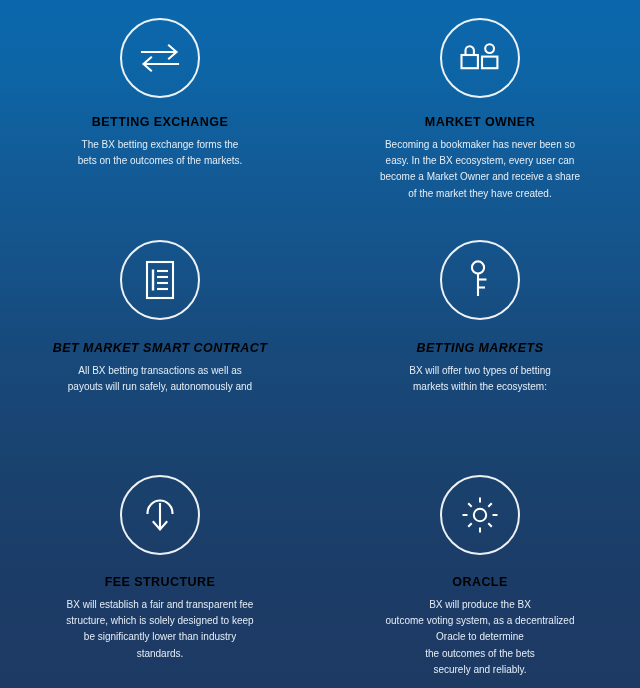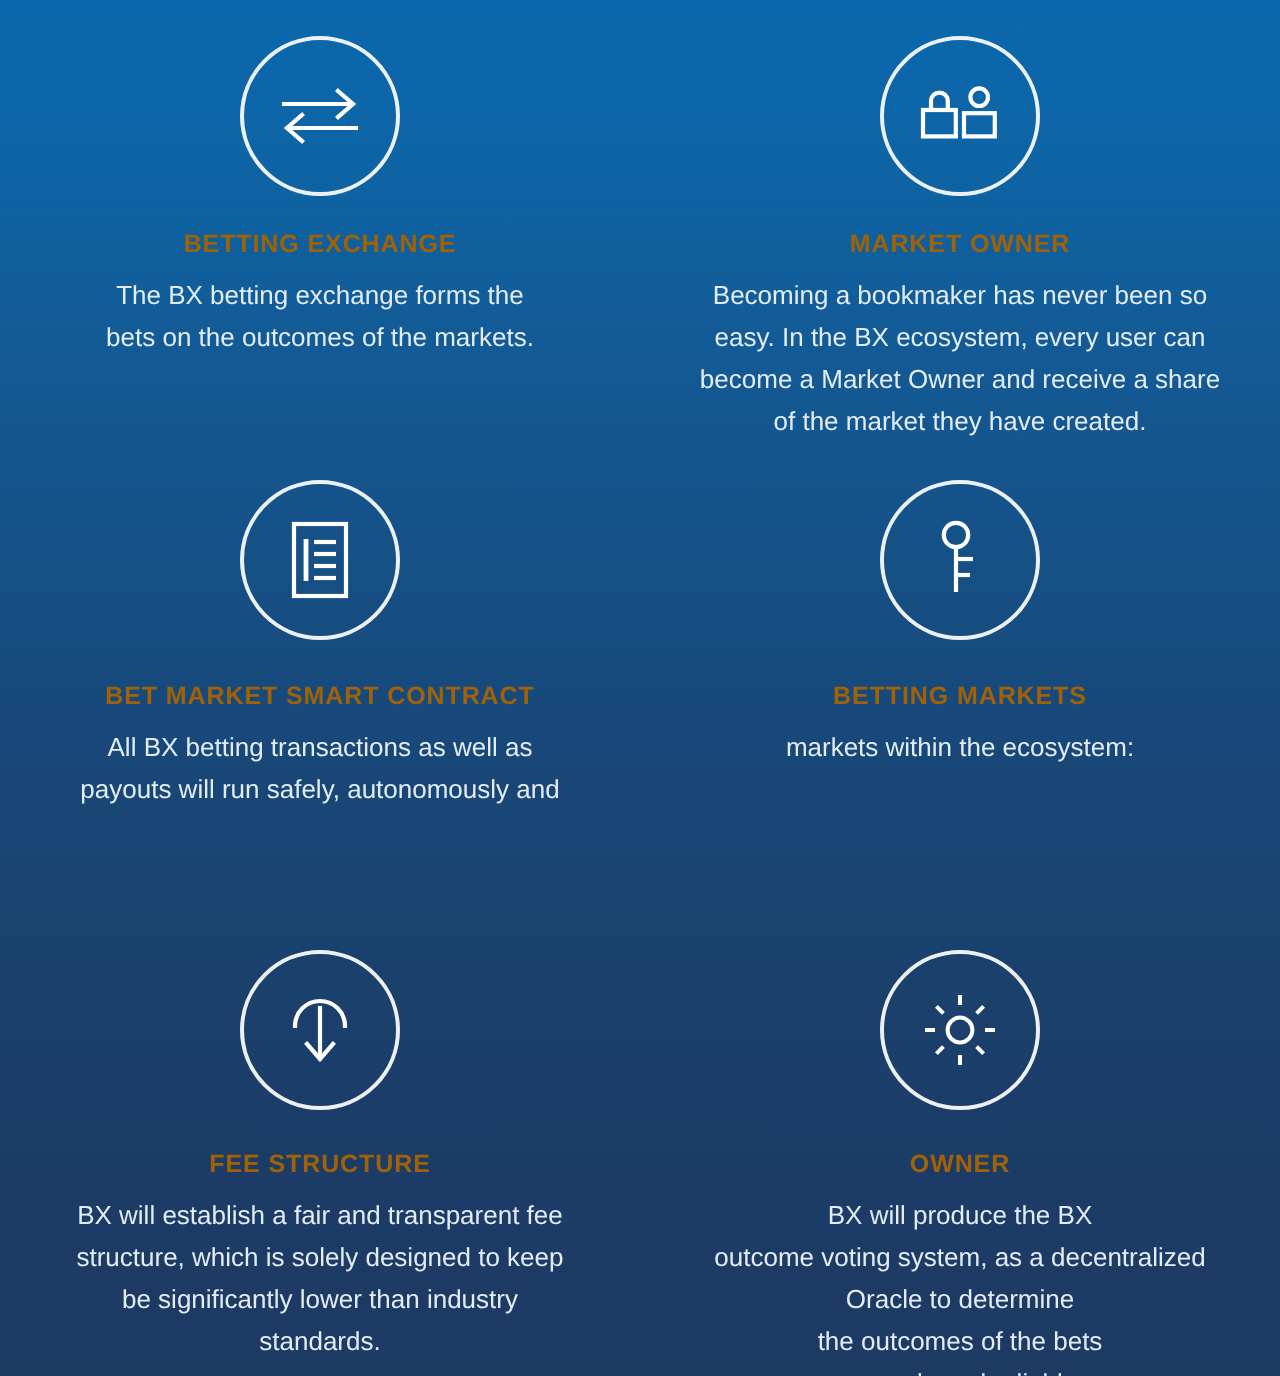--- a/index.html
+++ b/index.html
@@ -55,30 +55,30 @@
   .row-3 .icon-badge { margin-top: 17px; }
 
   .icon-badge svg { display:block; }
 
   .feature-title {
     margin-top: 17px;
     font-size: 12.5px;
     font-weight: bold;
     letter-spacing: 0.45px;
     text-align: center;
-    color: #a16207;
+    color: #000000;
     line-height: 1.2;
   }
 
-  .row-2 .feature-title { margin-top: 21px; }
+  .row-2 .feature-title { margin-top: 21px; font-style: italic; }
   .row-3 .feature-title { margin-top: 20px; }
 
   .feature-desc {
     margin-top: 7px;
-    font-size: 13px;
+    font-size: 10px;
     line-height: 1.62;
     text-align: center;
     color: #e4edf5;
     max-width: 268px;
   }
 
   .feature-desc .line { display: block; white-space: nowrap; }
 </style>
 </head>
 <body>
@@ -141,20 +141,21 @@
     <div class="icon-badge">
       <svg width="32" height="46" viewBox="0 0 32 46" fill="none" stroke="#ffffff" stroke-width="2.1">
         <circle cx="14" cy="10.5" r="6.1"></circle>
         <line x1="14" y1="16.6" x2="14" y2="39"></line>
         <line x1="14" y1="22.5" x2="22.5" y2="22.5"></line>
         <line x1="14" y1="30.5" x2="21" y2="30.5"></line>
       </svg>
     </div>
     <div class="feature-title">BETTING MARKETS</div>
     <div class="feature-desc">
+      <span class="line">BX will offer two types of betting</span>
       <span class="line">markets within the ecosystem:</span>
     </div>
   </div>
 
   <div class="feature-card row-3">
     <div class="icon-badge">
       <svg width="40" height="44" viewBox="0 0 40 44" fill="none" stroke="#ffffff" stroke-width="2.1" stroke-linecap="square">
         <path d="M7.5 20 a12.5 12.5 0 0 1 25 0"></path>
         <line x1="20" y1="11" x2="20" y2="36"></line>
         <polyline points="13.5,29 20,36.5 26.5,29" fill="none"></polyline>
@@ -176,21 +177,21 @@
         <line x1="23" y1="5.5" x2="23" y2="10.5"></line>
         <line x1="23" y1="35.5" x2="23" y2="40.5"></line>
         <line x1="5.5" y1="23" x2="10.5" y2="23"></line>
         <line x1="35.5" y1="23" x2="40.5" y2="23"></line>
         <line x1="11.2" y1="11.2" x2="14.7" y2="14.7"></line>
         <line x1="31.3" y1="31.3" x2="34.8" y2="34.8"></line>
         <line x1="34.8" y1="11.2" x2="31.3" y2="14.7"></line>
         <line x1="14.7" y1="31.3" x2="11.2" y2="34.8"></line>
       </svg>
     </div>
-    <div class="feature-title">OWNER</div>
+    <div class="feature-title">ORACLE</div>
     <div class="feature-desc">
       <span class="line">BX will produce the BX</span>
       <span class="line">outcome voting system, as a decentralized</span>
       <span class="line">Oracle to determine</span>
       <span class="line">the outcomes of the bets</span>
       <span class="line">securely and reliably.</span>
     </div>
   </div>
 
 </div>

